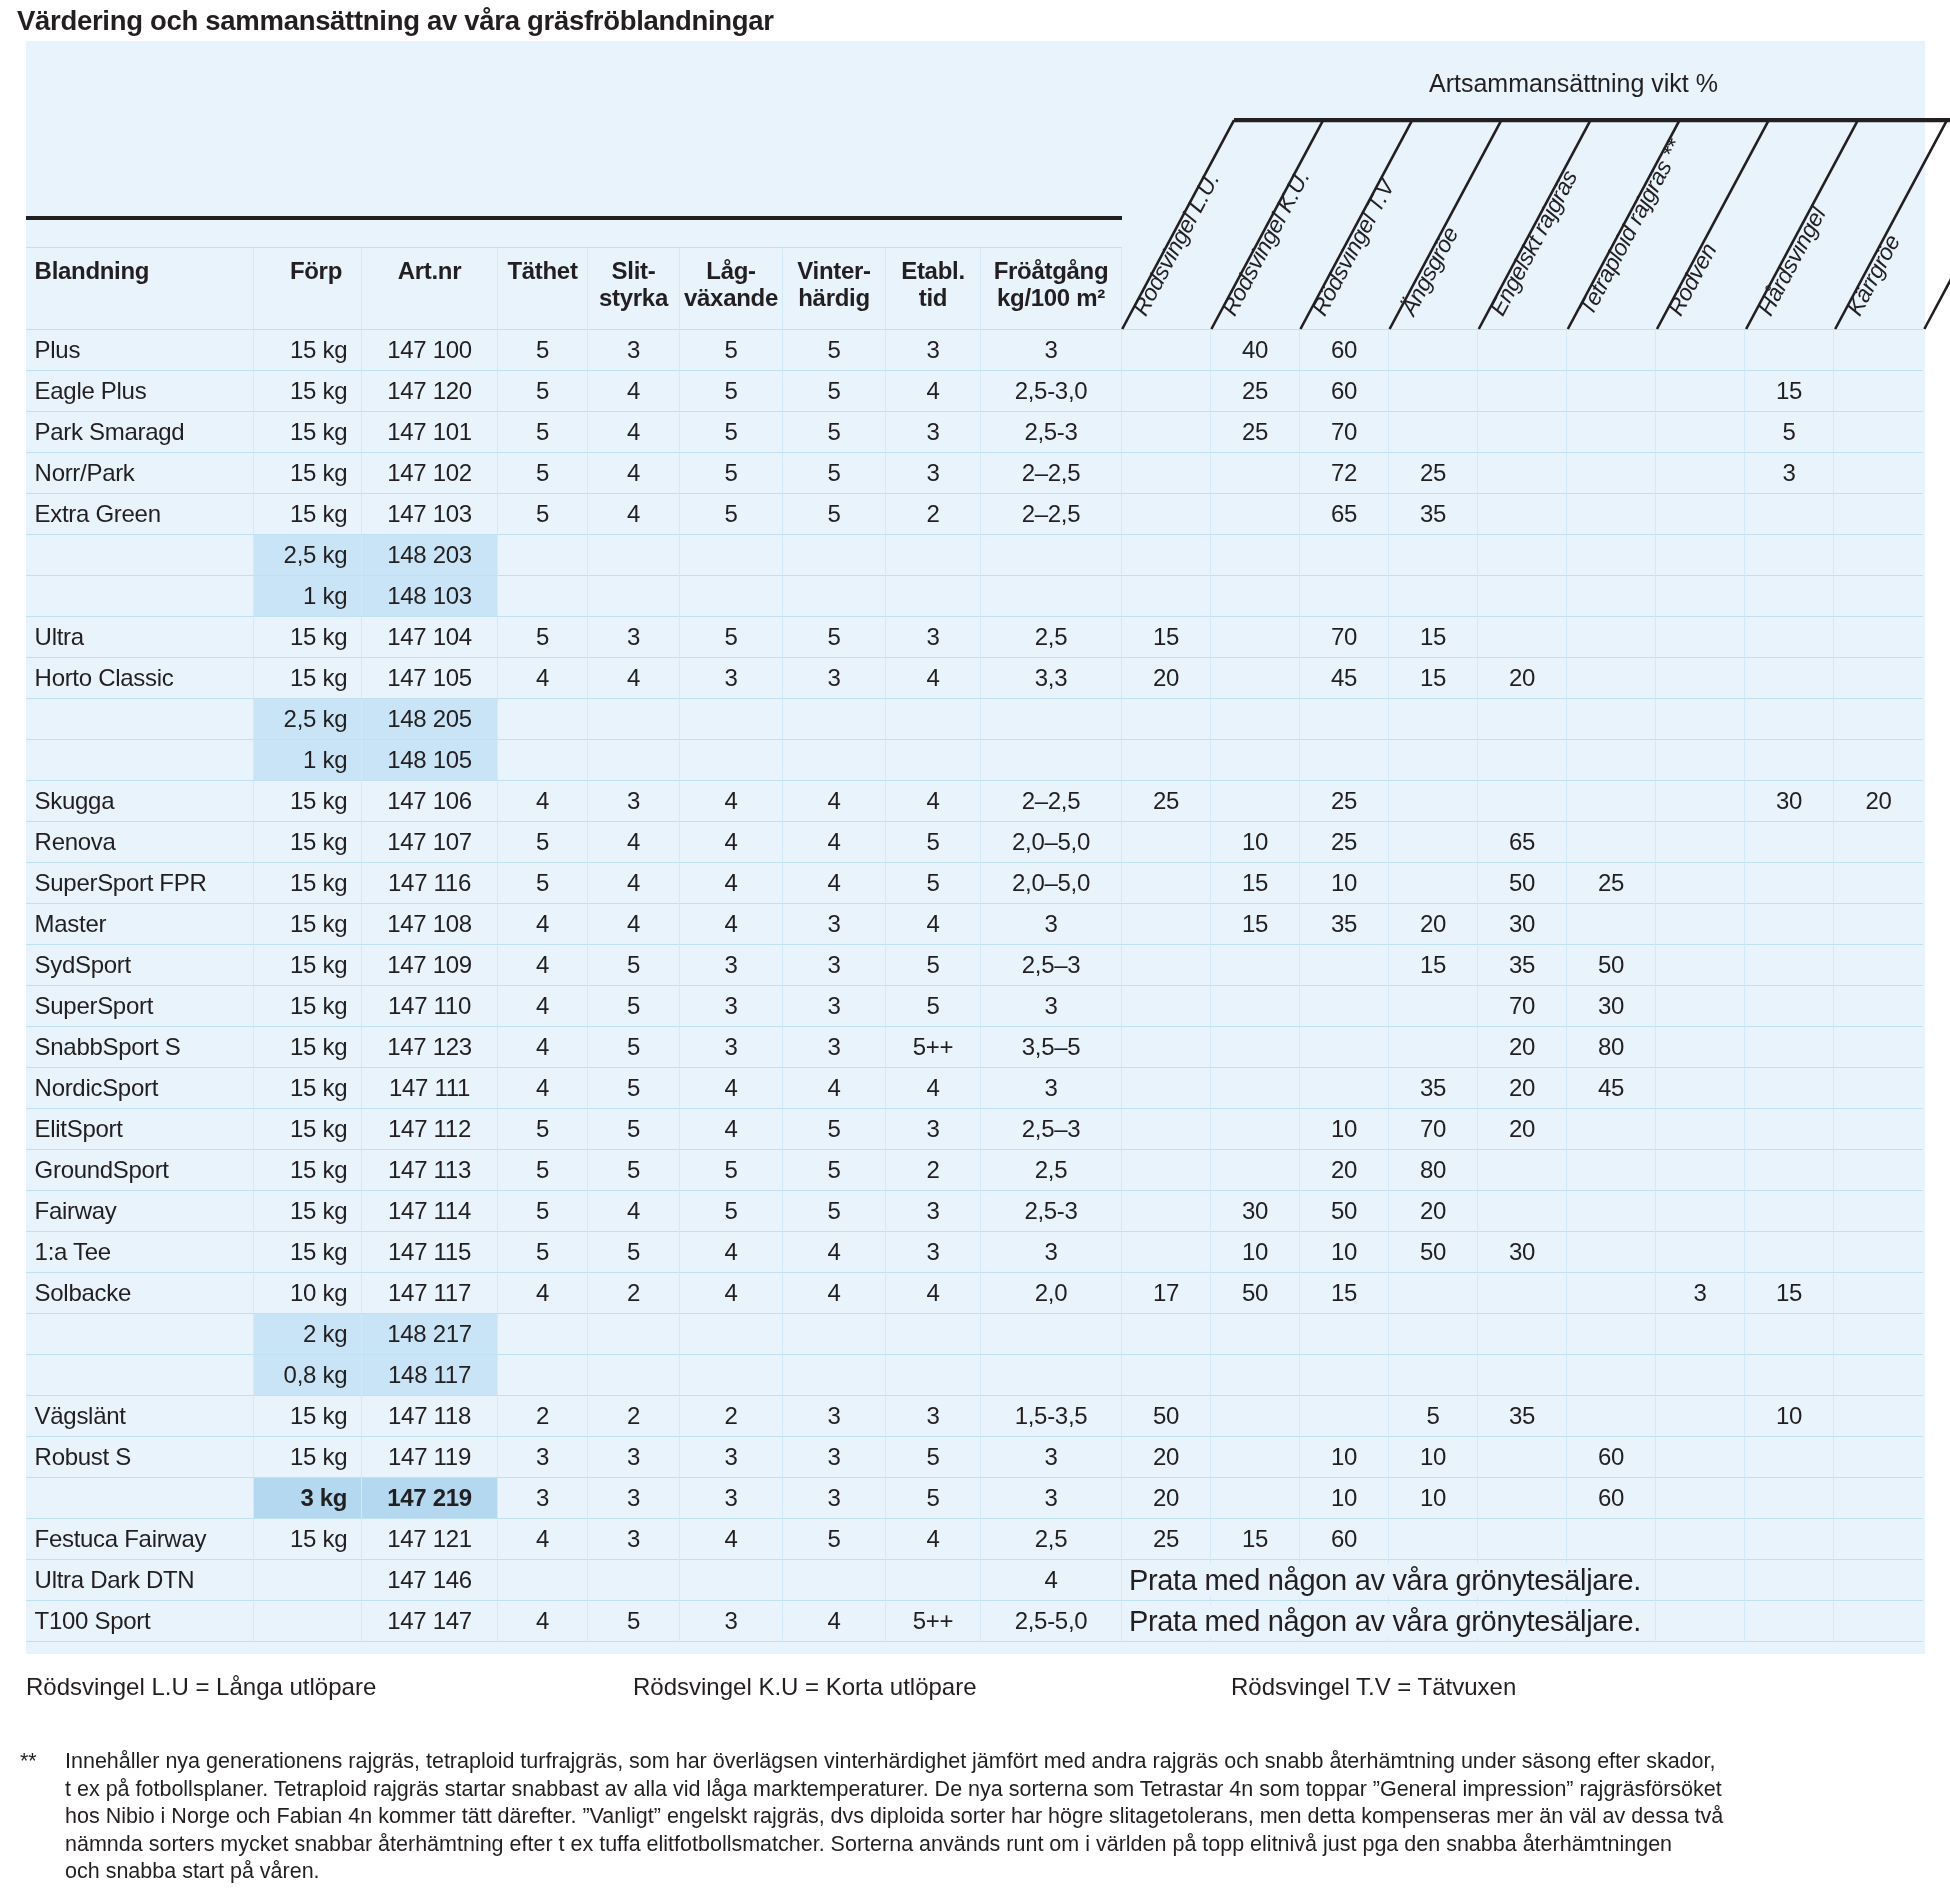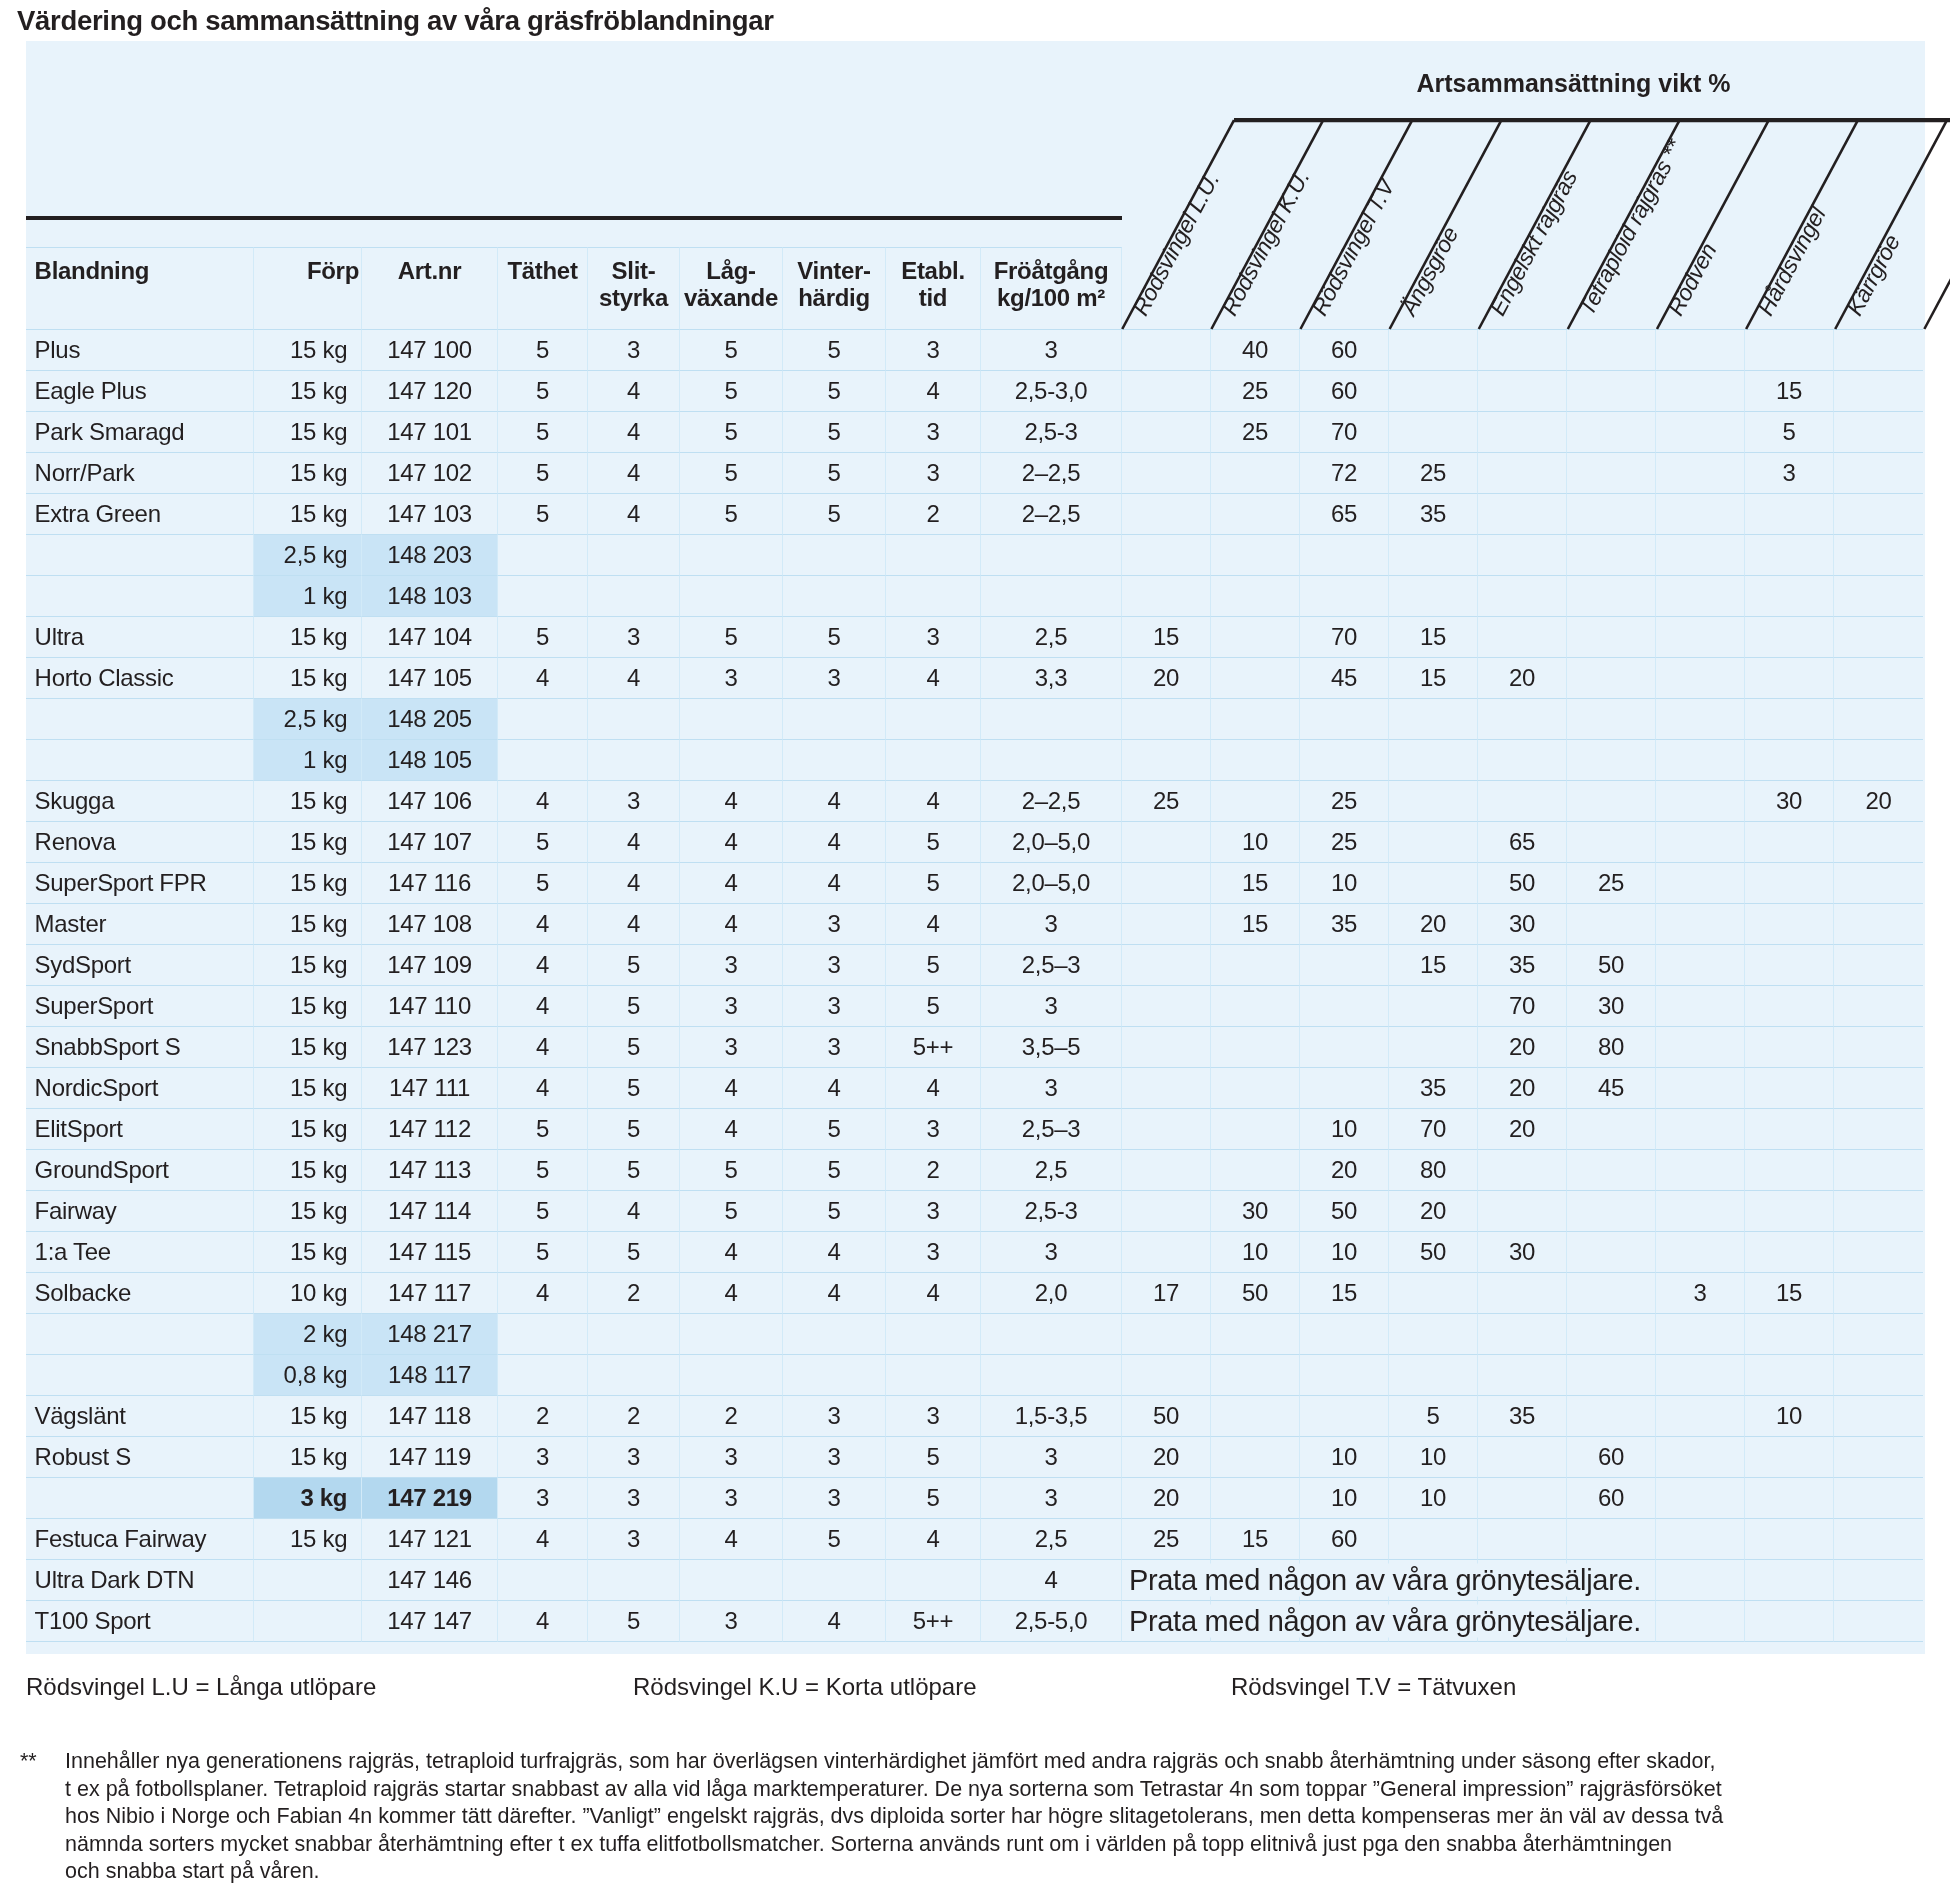--- a/index.html
+++ b/index.html
@@ -15,21 +15,21 @@
   html,body{margin:0;padding:0;}
   body{
     width:1950px;height:1895px;overflow:hidden;background:var(--bg);
     font-family:"Liberation Sans", sans-serif;color:var(--ink);
   }
   .canvas{position:relative;width:1950px;height:1895px;}
   .title{position:absolute;left:17px;top:5.2px;margin:0;font-size:27.5px;font-weight:700;letter-spacing:-0.3px;}
 
   .table{position:absolute;left:26px;top:41px;width:1899px;height:1613px;background:var(--tbl);}
   .vardering-label{position:absolute;left:0;top:127px;width:1096px;text-align:center;font-size:25px;}
-  .artsamm-label{position:absolute;left:1170px;top:27.5px;width:755px;text-align:center;font-size:25px;font-weight:bold;}
+  .artsamm-label{position:absolute;left:1170px;top:27.5px;width:755px;text-align:center;font-size:25px;}
   .rule-left{position:absolute;left:0;top:175px;width:1096px;height:4.3px;background:var(--ink);}
 
   .species-hdr{position:absolute;left:1096px;top:0;width:803px;height:288px;z-index:3;}
   .species-hdr svg{position:absolute;left:0;top:0;overflow:visible;}
   .species-hdr line{stroke:var(--ink);stroke-width:3;}
   .species-hdr line.thick{stroke-width:5;}
   .sp-label{
     position:absolute;bottom:8.6px;transform-origin:0 100%;transform:rotate(-62deg);
     font-style:italic;font-size:23px;white-space:nowrap;letter-spacing:-0.3px;
   }
@@ -40,21 +40,21 @@
     grid-template-columns:228px 108px 136px 90px 92px 103px 103px 95px 141px repeat(9,89px);
     grid-template-rows:83px repeat(32,41px);
   }
   .hc{
     display:flex;align-items:flex-start;justify-content:center;padding-top:10.3px;
     font-weight:700;font-size:24px;line-height:1.12;white-space:pre-line;text-align:center;
     border-top:1.7px solid var(--hline);border-bottom:1.7px solid var(--hline);border-right:1.7px solid var(--vline);
     letter-spacing:-0.3px;
   }
   .hc.al{justify-content:flex-start;padding-left:8.6px;text-align:left;}
-  .hc.ar{justify-content:flex-end;padding-right:2px;text-align:center;}
+  .hc.ar{justify-content:flex-end;padding-right:19px;text-align:center;}
   .hcs{border-bottom:1.7px solid var(--hline);}
   .c{
     display:flex;align-items:center;justify-content:center;
     font-size:24px;letter-spacing:-0.3px;
     border-right:1.7px solid var(--vline);border-bottom:1.7px solid var(--hline);
   }
   .c.al{justify-content:flex-start;padding-left:8.6px;}
   .c.ar{justify-content:flex-end;padding-right:13.8px;}
   .c.last{border-right:none;}
   .c.hl{background:var(--hl);}

